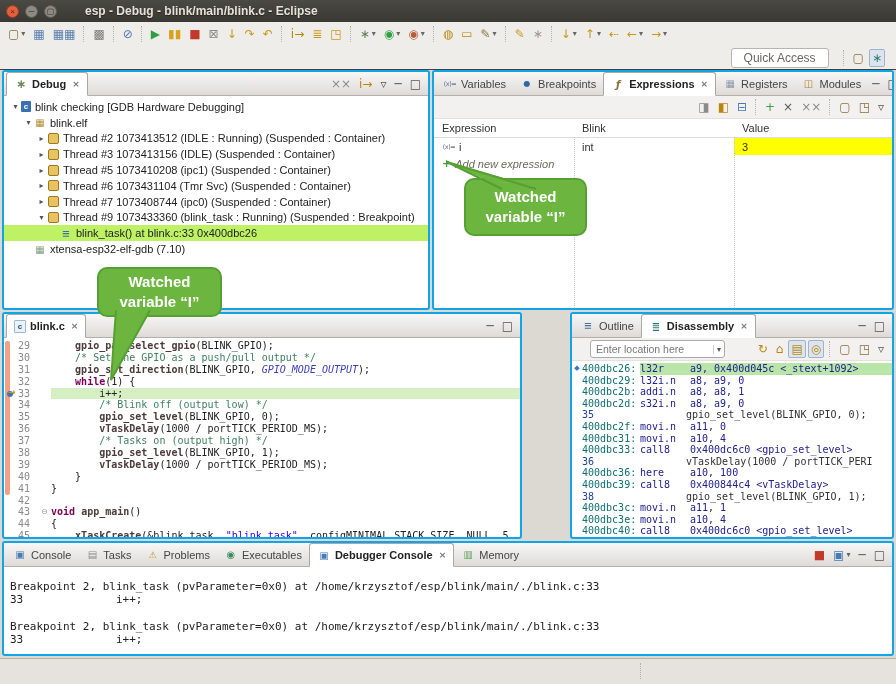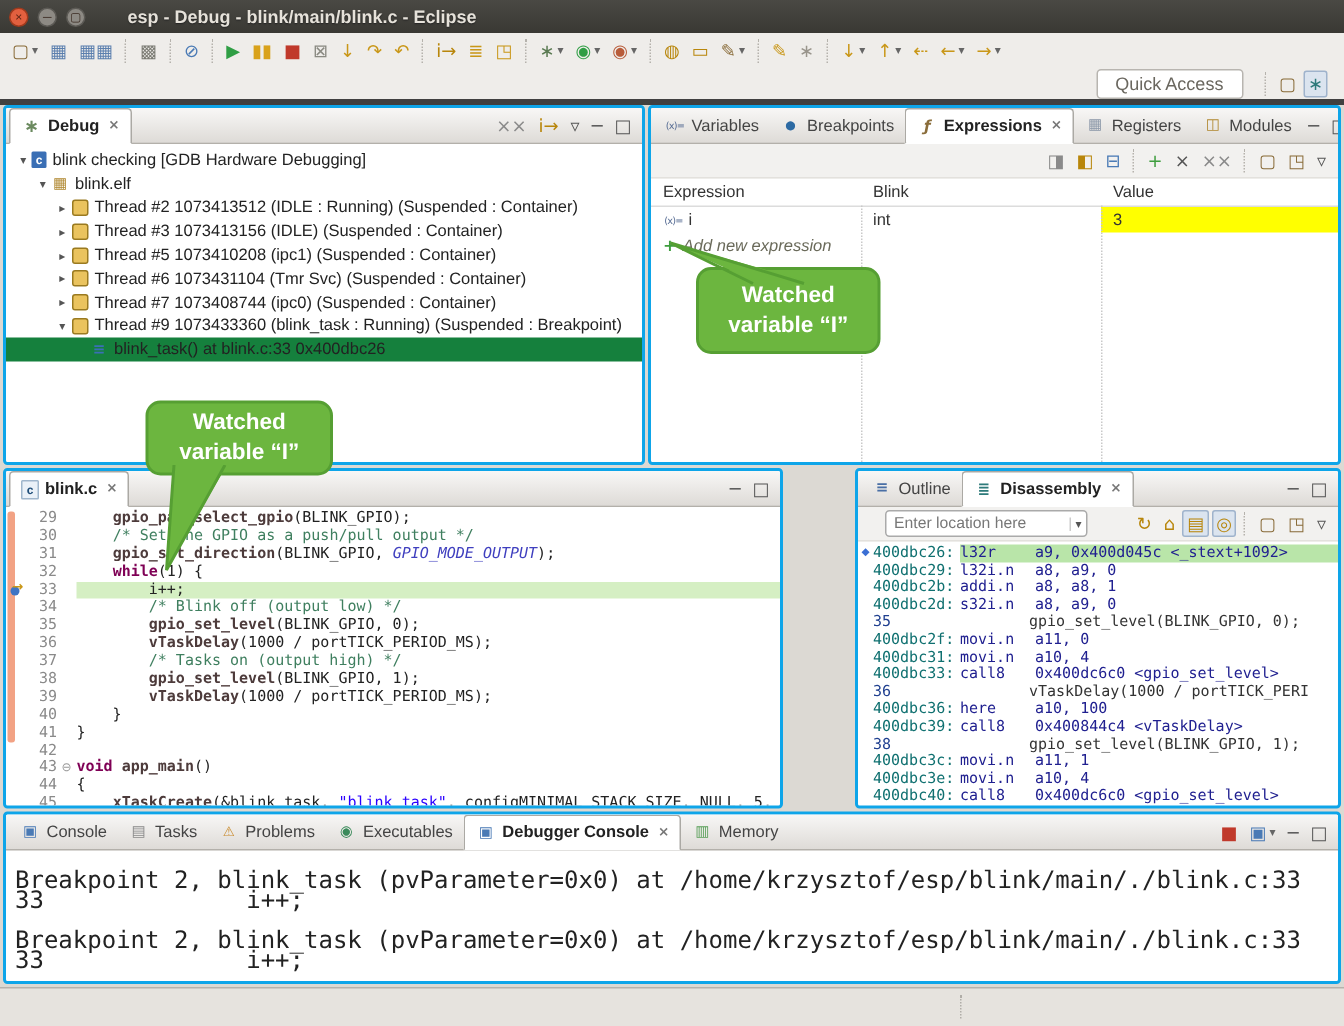--- a/index.html
+++ b/index.html
@@ -12,21 +12,21 @@
   .winbtn{width:13px;height:13px;border-radius:50%;margin-left:6px;display:flex;
     align-items:center;justify-content:center;font-size:8px;color:#3a2a20;
     background:#8d8a84;border:1px solid #5c5a55;box-sizing:border-box}
   .winbtn.close{background:#e2603f;border-color:#a03a1d;color:#5a2212}
   #win-title{color:#e6e2da;font-size:12px;font-weight:bold;margin-left:28px;
     text-shadow:0 1px 1px #222}
   
   .tbrow{position:absolute;left:0;width:896px;height:24px;background:#EFEDEA;
     display:flex;align-items:center;padding:0 4px;box-sizing:border-box}
   #tb1{top:22px}
-  #tb2{top:46px;border-bottom:4px solid #404040;justify-content:flex-end}
+  #tb2{top:46px;border-bottom:1px solid #404040;justify-content:flex-end}
   .tool{font-family:"DejaVu Sans",sans-serif;font-size:12px;line-height:16px;
     padding:1px 3px;margin:0 1px;border-radius:2px;display:inline-flex;
     align-items:center;cursor:default;white-space:nowrap}
   .tool.pressed{background:#dbe4ef;border:1px solid #9fb3cc;padding:0 2px}
   .tool .dd{font-size:8px;color:#666;margin-left:2px}
   .tsep{width:1px;height:16px;border-left:1px dotted #b5b2ac;margin:0 4px}
   #quick-access{background:#fff;border:1px solid #b8b5b0;border-radius:3px;
     color:#6a675f;font-size:12px;padding:2px 12px;margin-right:10px}
   
   .panel{position:absolute;background:#fff;border:2px solid #0ea5e9;
@@ -67,21 +67,21 @@
   .ic-outline::before{content:"≡";color:#4a6fa5;font-weight:bold}
   .ic-disasm::before{content:"≣";color:#2d7a7a}
   .ic-console::before,.ic-dbgconsole::before{content:"▣";color:#4a7ab5}
   .ic-tasks::before{content:"▤";color:#8a8a8a}
   .ic-problems::before{content:"⚠";color:#c98a2a;font-size:9px}
   .ic-executables::before{content:"◉";color:#3a8a5a}
   .ic-memory::before{content:"▥";color:#5aa05a}
   
   #debug-tree{flex:1;overflow:hidden;padding-top:3px;font-size:11px;color:#222}
   .trow{height:15.8px;display:flex;align-items:center;white-space:nowrap}
-  .trow.sel{background:#15803d}
+  .trow.sel{background:#bef264}
   .tarrow{width:11px;font-family:"DejaVu Sans";font-size:8px;color:#555;
     text-align:center;flex:none}
   .ti{width:12px;height:11px;margin-right:4px;display:inline-flex;
     align-items:center;justify-content:center;flex:none;
     font-family:"DejaVu Sans";font-size:10px}
   .ti-capp{background:#3a6fb5;border-radius:1px;width:10px}
   .ti-capp::before{content:"c";color:#fff;font-size:8px;font-weight:bold;
     font-family:"Liberation Sans"}
   .ti-elf::before{content:"▦";color:#b08830}
   .ti-thread{width:9px;height:9px;background:#eac35e;border:1px solid #9a7a20;
@@ -110,21 +110,21 @@
   #editor-body{flex:1;position:relative;overflow:hidden;
     font-family:"DejaVu Sans Mono",monospace;font-size:10px;padding-top:2px}
   #range-bar{position:absolute;left:1px;top:3px;width:5px;height:154px;
     background:#f2a284;border-radius:2px;z-index:2}
   .cline{display:flex;height:11.9px;line-height:11.9px;white-space:pre}
   .ann{width:14px;flex:none;position:relative;z-index:3}
   .ann .bpdot{position:absolute;left:3px;top:3px;width:6px;height:6px;
     border-radius:50%;background:#3f74c4}
   .ann .bparrow{position:absolute;left:4px;top:-1px;color:#c99718;
     font-weight:bold;font-size:9px;font-family:"DejaVu Sans"}
-  .lnum{width:20px;flex:none;text-align:right;color:#8a8a8a;padding-right:3px}
+  .lnum{width:20px;flex:none;color:#8a8a8a;padding-right:3px}
   .fold{width:10px;flex:none;color:#9a9a9a;font-size:8px;
     font-family:"DejaVu Sans";line-height:11.9px}
   .codetxt{flex:1;color:#222}
   .cline.cur .codetxt{background:#d5efc3}
   .pl{color:#222}.kw{color:#7f0055;font-weight:bold}.cm{color:#3f7f5f}
   .st{color:#2a00ff}.fn{color:#4d3b3b;font-weight:bold}
   .mc{color:#3f3fbf;font-style:italic}
   
   #loc-combo{display:flex;align-items:center;background:#fff;
     border:1px solid #aaa;border-radius:3px;height:16px;width:128px;
@@ -140,21 +140,21 @@
   .daddr{width:58px;flex:none;color:#0f7070}
   .dcode{flex:1;color:#202090}
   .drow.cur .dcode{background:#b9e5a9}
   .dmn{display:inline-block;width:50px}
   .dln{width:58px;flex:none;color:#204090}
   .dsrc{flex:1;color:#333;padding-left:46px;box-sizing:border-box}
   
   #console-body{flex:1;overflow:hidden;padding:4px 6px}
   #console-header{font-size:11px;color:#222}
   #console-lines{margin-top:9px;font-family:"DejaVu Sans Mono",monospace;
-    font-size:16px;color:#222}
+    font-size:11px;color:#222}
   .conline{height:13.2px;line-height:13.2px;white-space:pre}
   
   #statusbar{position:absolute;left:0;top:658px;width:896px;height:26px;
     background:#e6e3de;border-top:1px solid #b5b2ac}
   #status-sep{position:absolute;left:640px;top:4px;height:16px;
     border-left:1px dotted #b0ada7}
 </style>
 </head>
 <body>
 
@@ -268,20 +268,25 @@
       </div>
       <div class="trow" style="padding-left: 32px;">
         <span class="tarrow">▾</span>
         <span class="ti ti-thread"></span>
         <span class="tilabel">Thread #9 1073433360 (blink_task : Running) (Suspended : Breakpoint)</span>
       </div>
       <div class="trow sel" style="padding-left: 45px;">
         <span class="tarrow"></span>
         <span class="ti ti-frame"></span>
         <span class="tilabel">blink_task() at blink.c:33 0x400dbc26</span>
+      </div>
+      <div class="trow" style="padding-left: 19px;">
+        <span class="tarrow"></span>
+        <span class="ti ti-gdb"></span>
+        <span class="tilabel">xtensa-esp32-elf-gdb (7.10)</span>
       </div>
     </div>
 </div>
 
 <div id="expr-panel" class="panel">
   <div class="tabbar">
     <span id="expr-tabs" style="display:flex">
         <div class="tab">
           <span class="tic ic-vars"></span>
           <span class="tlbl">Variables</span>

